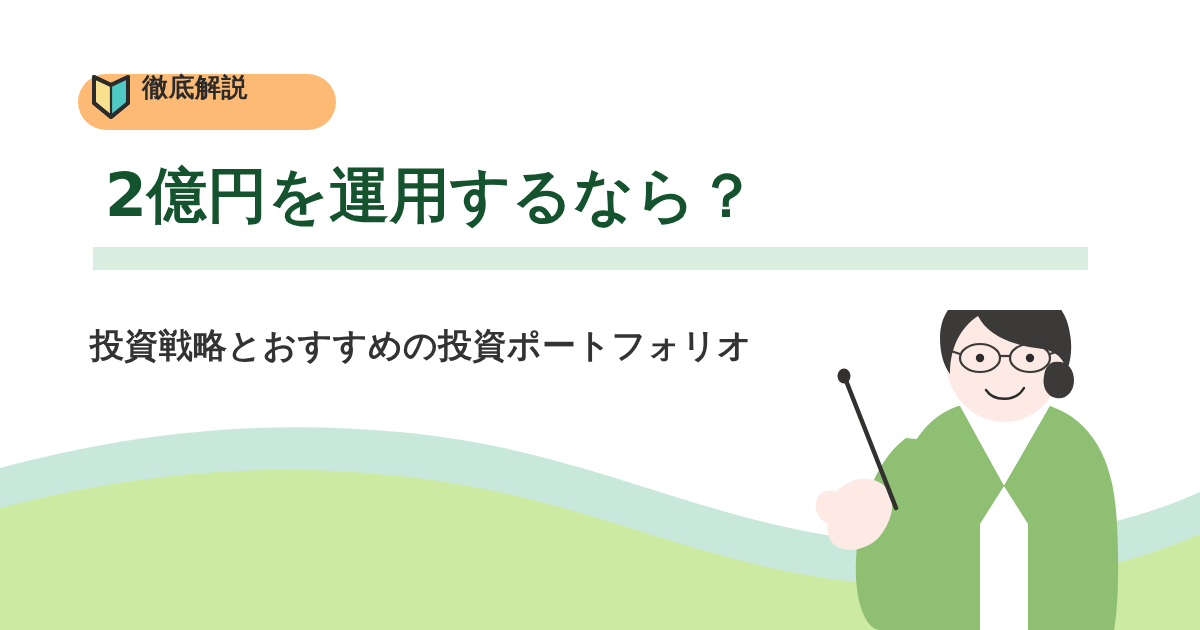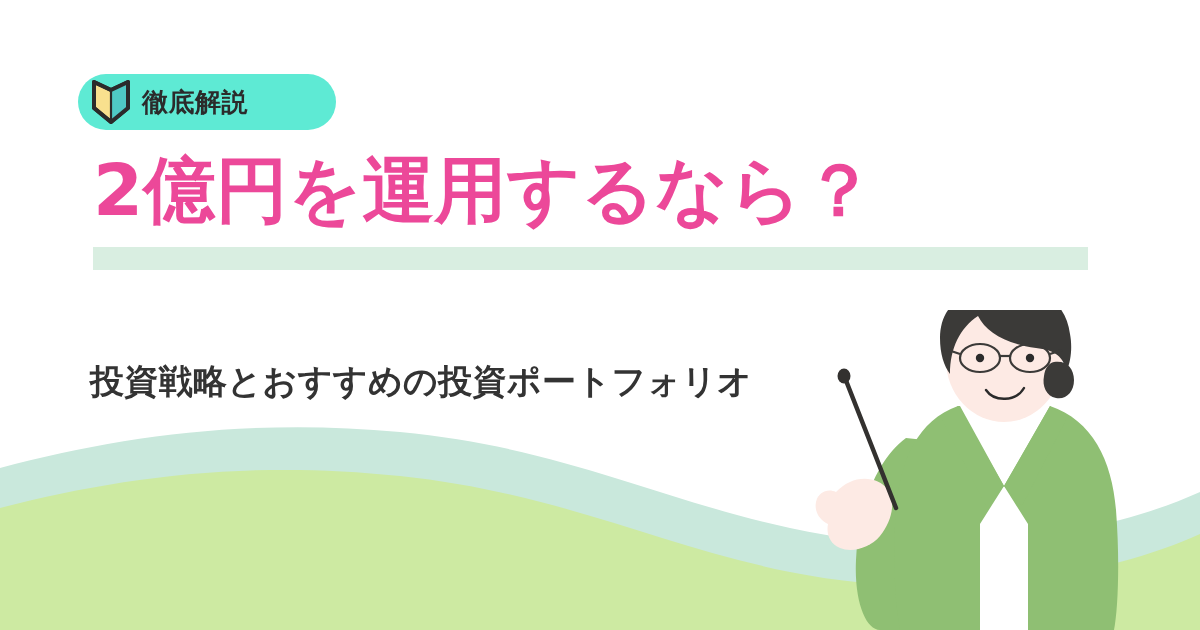--- a/index.html
+++ b/index.html
@@ -30,23 +30,23 @@
   }
 
   
   #badge {
     position: absolute;
     left: 78px;
     top: 74px;
     height: 56px;
     min-width: 258px;
     border-radius: 28px;
-    background: #5eead4;
+    background: #fdba74;
     display: flex;
-    align-items: center;
+    align-items: flex-start;
     z-index: 3;
     box-sizing: border-box;
     padding-right: 30px;
   }
   #badge-icon {
     width: 42px;
     height: 46px;
     margin-left: 12px;
     margin-right: 10px;
     flex: none;
@@ -74,43 +74,42 @@
     left: 0px;
     top: 97px;
     width: 995px;
     height: 23px;
     background: #d9eee1;
     z-index: 1;
   }
   #page-title {
     position: relative;
     z-index: 2;
-    margin: 0;
-    font-size: 72px;
+    margin: 12px;
+    font-size: 60px;
     line-height: 1.12;
     font-weight: 700;
-    color: #ec4899;
+    color: #14532d;
     letter-spacing: 0.005em;
     white-space: nowrap;
     font-family: "DejaVu Sans", "Liberation Sans", sans-serif;
   }
 
   
   #subtitle {
     position: absolute;
     left: 90px;
     top: 318px;
     z-index: 3;
     font-size: 34px;
     line-height: 1.62;
     font-weight: 700;
     color: #333333;
     letter-spacing: 0.01em;
     font-family: "DejaVu Sans", "Liberation Sans", sans-serif;
-    margin-top: 36px;
   }
   #subtitle .sub-line {
     display: block;
     white-space: nowrap;
   }
 
   
   #illustration {
     position: absolute;
     right: 0;

